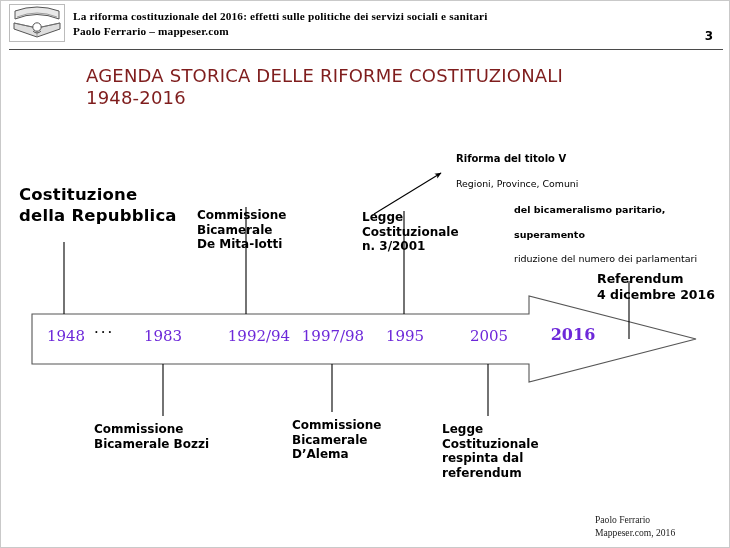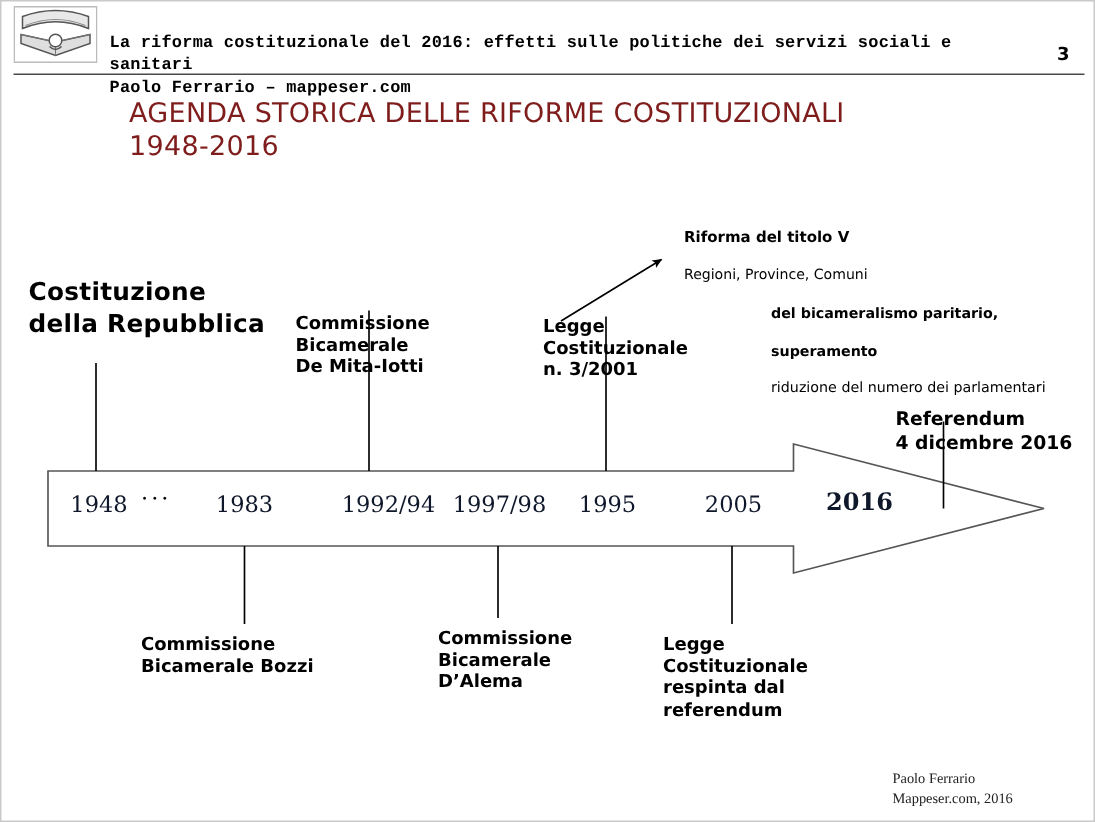--- a/index.html
+++ b/index.html
@@ -32,23 +32,23 @@
     left: 0; top: 0;
     width: 730px; height: 52px;
   }
   #logo {
     position: absolute;
     left: 8px; top: 3px;
     width: 56px; height: 38px;
   }
   #header-text {
     position: absolute;
-    left: 72px; top: 21px;
+    left: 72px; top: 8px;
     width: 600px;
-    font-family: Liberation Mono, monospace;
+    font-family: Liberation Serif, serif;
     font-weight: bold;
     font-size: 11.3px;
     line-height: 15px;
     letter-spacing: 0.15px;
     color: #000;
   }
   #page-number {
     position: absolute;
     right: 18px; top: 28px;
     font-family: "DejaVu Sans", sans-serif;
@@ -160,21 +160,21 @@
     position: absolute;
     left: 0; top: 130px;
     width: 730px; height: 300px;
   }
 
   
   .year {
     position: absolute;
     font-family: "DejaVu Serif", serif;
     font-size: 15px;
-    color: #0f172a;
+    color: #6d28d9;
     text-align: center;
     white-space: nowrap;
   }
   .year.bold { font-weight: bold; font-size: 16px; }
   .dots {
     position: absolute;
     font-family: "DejaVu Serif", serif;
     font-size: 15px;
     letter-spacing: 2px;
     color: #000;

